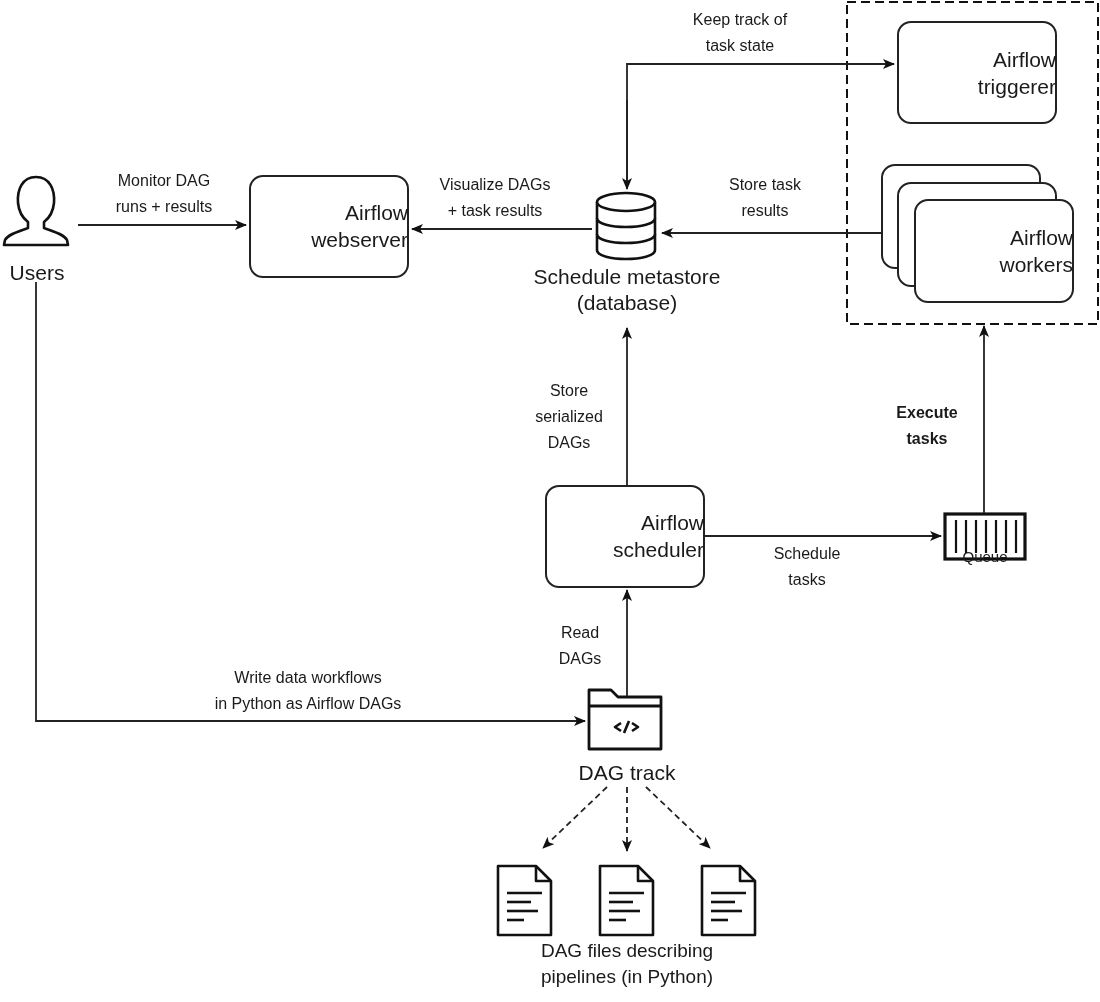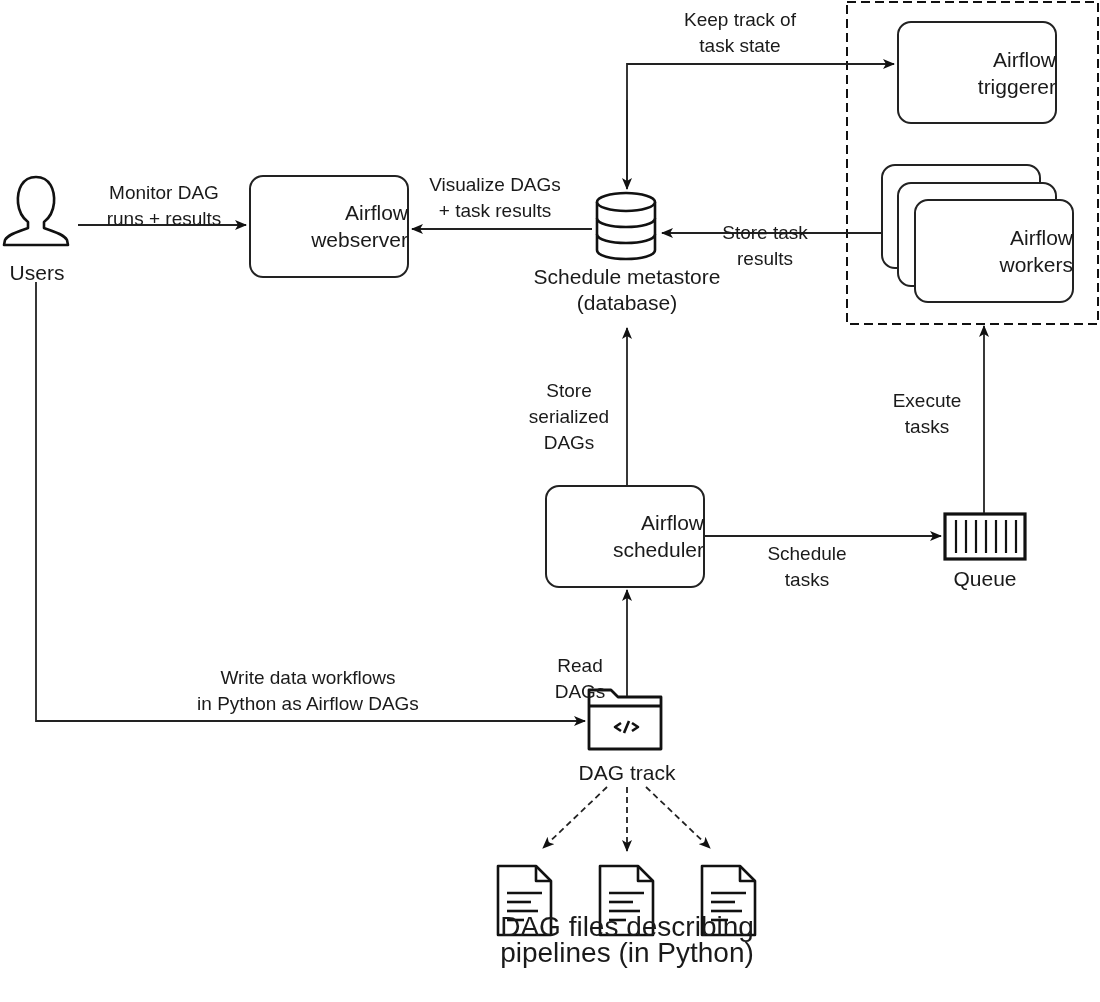--- a/index.html
+++ b/index.html
@@ -1,19 +1,19 @@
 <!DOCTYPE html>
 <html><head>
 <meta charset="utf-8">
 <style>
   html, body { margin: 0; padding: 0; background: #ffffff; }
   body { width: 1100px; height: 1002px; position: relative; overflow: hidden;
          font-family: "Liberation Sans", "DejaVu Sans", sans-serif; color: #1a1a1a; }
   svg.canvas { position: absolute; left: 0; top: 0; width: 1100px; height: 1002px; }
-  .lbl { position: absolute; font-size: 19px; line-height: 26px; white-space: pre-line; color: #1a1a1a; }
+  .lbl { position: absolute; font-size: 16px; line-height: 26px; white-space: pre-line; color: #1a1a1a; }
   .c { text-align: center; }
   .r { text-align: center; }
   .node-text { font-size: 21px; line-height: 27px; text-align: right; position: absolute; white-space: pre-line; }
 </style>
 </head>
 <body>
 
 <svg class="canvas" viewBox="0 0 1100 1002" xmlns="http://www.w3.org/2000/svg">
   <defs>
     <marker id="arr" viewBox="0 0 12 10" refX="11" refY="5" markerWidth="12" markerHeight="10" markerUnits="userSpaceOnUse" orient="auto">
@@ -116,36 +116,36 @@
 <div class="node-text" style="left:898px; top:46px; width:158px;">Airflow
 triggerer</div>
 <div class="node-text" style="left:915px; top:224px; width:158px;">Airflow
 workers</div>
 <div class="node-text" style="left:546px; top:509px; width:158px;">Airflow
 scheduler</div>
 
 <div class="lbl c" style="left:2px; top:260px; width:70px; font-size:21px;">Users</div>
 <div class="lbl c" style="left:520px; top:264px; width:214px; font-size:21px;">Schedule metastore
 (database)</div>
-<div class="lbl c" style="left:935px; top:566px; width:100px; font-size:21px;">Queue</div>
+<div class="lbl c" style="left:935px; top:544px; width:100px; font-size:15px;">Queue</div>
 <div class="lbl c" style="left:560px; top:760px; width:134px; font-size:21px;">DAG track</div>
-<div class="lbl c" style="left:470px; top:914px; width:314px; font-size:28px;">DAG files describing
+<div class="lbl c" style="left:470px; top:938px; width:314px; font-size:19px;">DAG files describing
 pipelines (in Python)</div>
 
-<div class="lbl c" style="left:84px; top:180px; width:160px;">Monitor DAG
+<div class="lbl c" style="left:84px; top:168px; width:160px;">Monitor DAG
 runs + results</div>
 <div class="lbl c" style="left:420px; top:172px; width:150px;">Visualize DAGs
 + task results</div>
 <div class="lbl c" style="left:660px; top:7px; width:160px;">Keep track of
 task state</div>
-<div class="lbl c" style="left:700px; top:172px; width:130px;margin-top:48px;">Store task
+<div class="lbl c" style="left:700px; top:172px; width:130px;">Store task
 results</div>
 <div class="lbl r" style="left:520px; top:378px; width:98px;">Store
 serialized
 DAGs</div>
-<div class="lbl r" style="left:880px; top:388px; width:94px;">Execute
+<div class="lbl r" style="left:880px; top:400px; width:94px;font-weight:bold;">Execute
 tasks</div>
 <div class="lbl c" style="left:752px; top:541px; width:110px;">Schedule
 tasks</div>
-<div class="lbl r" style="left:540px; top:620px; width:80px;margin-top:33px;">Read
+<div class="lbl r" style="left:540px; top:620px; width:80px;">Read
 DAGs</div>
 <div class="lbl c" style="left:158px; top:665px; width:300px;">Write data workflows
 in Python as Airflow DAGs</div>
 
 </body></html>

